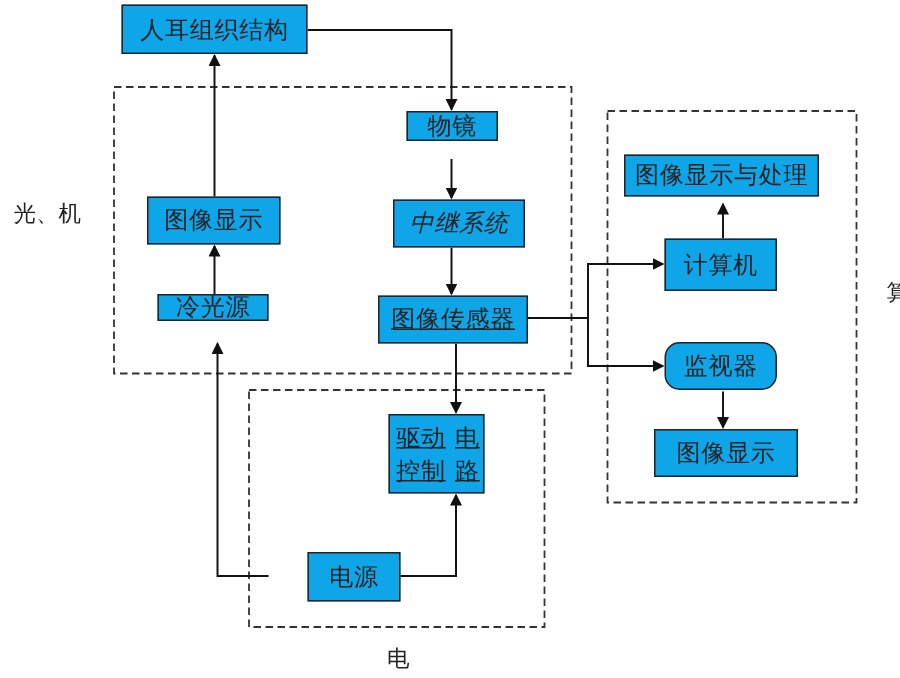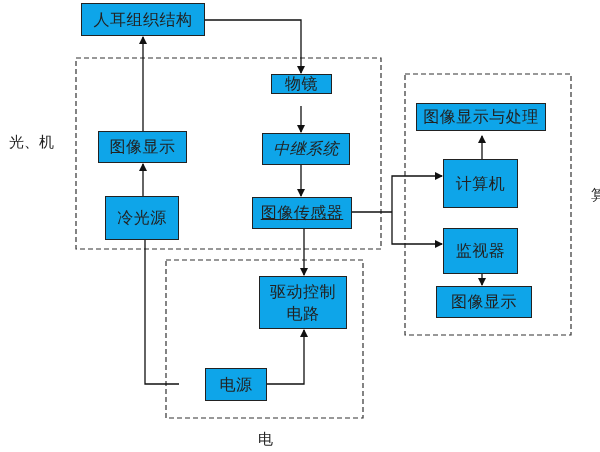--- a/index.html
+++ b/index.html
@@ -51,26 +51,26 @@
 
     <polyline points="179,384 145,384 145,229" marker-end="url(#arr)"></polyline>
   </g>
 </svg>
 
 <div class="box" style="left:81px;top:3px;width:124px;height:33px;">人耳组织结构</div>
 <div class="box" style="left:271px;top:74px;width:61px;height:20px;">物镜</div>
 <div class="box" style="left:262px;top:133px;width:88px;height:32px;font-style:italic;">中继系统</div>
 <div class="box" style="left:252px;top:197px;width:100px;height:32px;text-decoration:underline;">图像传感器</div>
 <div class="box" style="left:98px;top:131px;width:89px;height:32px;">图像显示</div>
-<div class="box" style="left:105px;top:196px;width:74px;height:44px;">冷光源</div>
+<div class="box" style="left:105px;top:196px;width:74px;height:18px;">冷光源</div>
 <div class="box" style="left:416px;top:103px;width:130px;height:28px;">图像显示与处理</div>
-<div class="box" style="left:443px;top:159px;width:75px;height:49px;">计算机</div>
-<div class="box" style="left:443px;top:228px;width:75px;height:46px;">监视器</div>
+<div class="box" style="left:443px;top:159px;width:75px;height:35px;">计算机</div>
+<div class="box" style="left:443px;top:228px;width:75px;height:32px;border-radius:10px;">监视器</div>
 <div class="box" style="left:436px;top:286px;width:96px;height:32px;">图像显示</div>
-<div class="box" style="left:259px;top:276px;width:88px;height:53px;flex-direction:column;">
+<div class="box" style="left:259px;top:276px;width:64px;height:53px;text-decoration:underline;">
   <span>驱动控制</span>
   <span>电路</span>
 </div>
 <div class="box" style="left:179px;top:368px;width:62px;height:33px;margin-left:26px;">电源</div>
 
 <div class="label" style="left:9px;top:133px;">光、机</div>
 <div class="label" style="left:258px;top:430px;">电</div>
 <div class="label" style="left:591px;top:186px;">算</div>
 
 </body></html>

